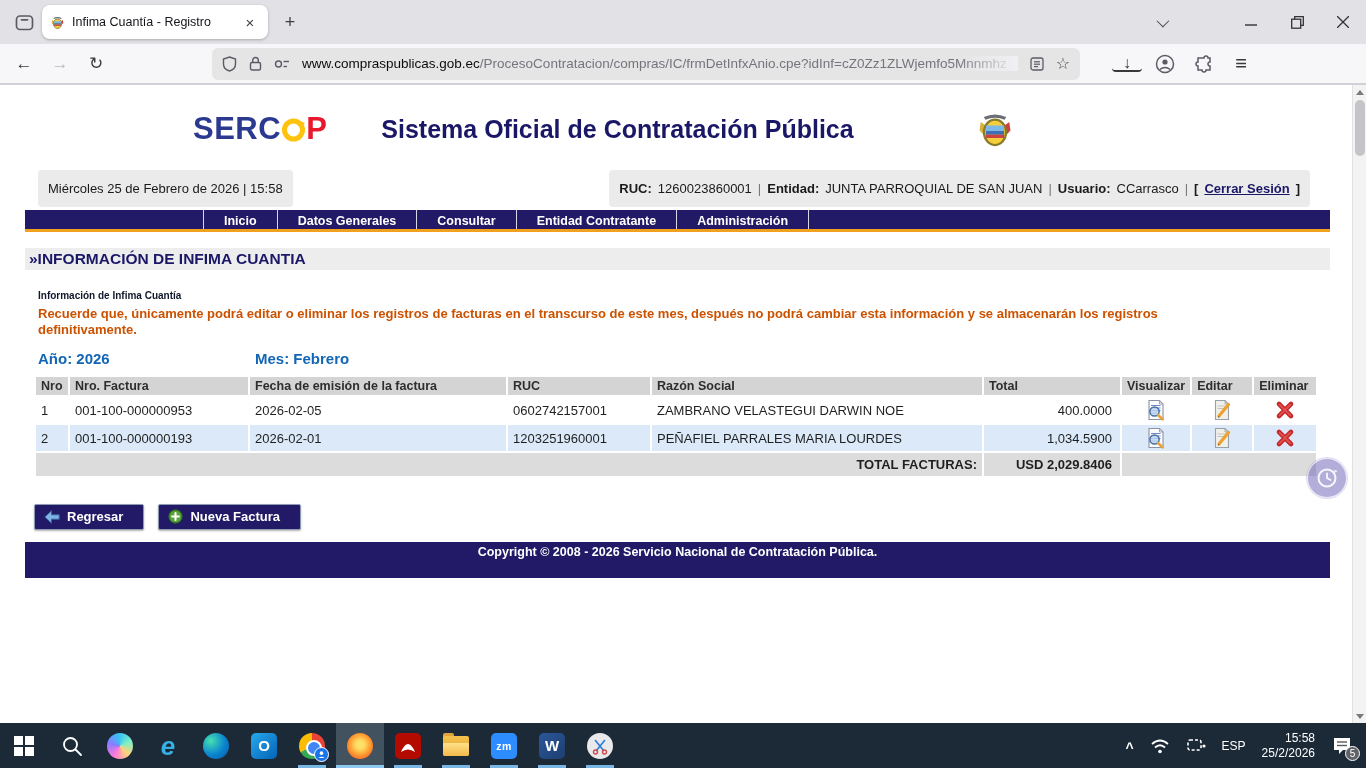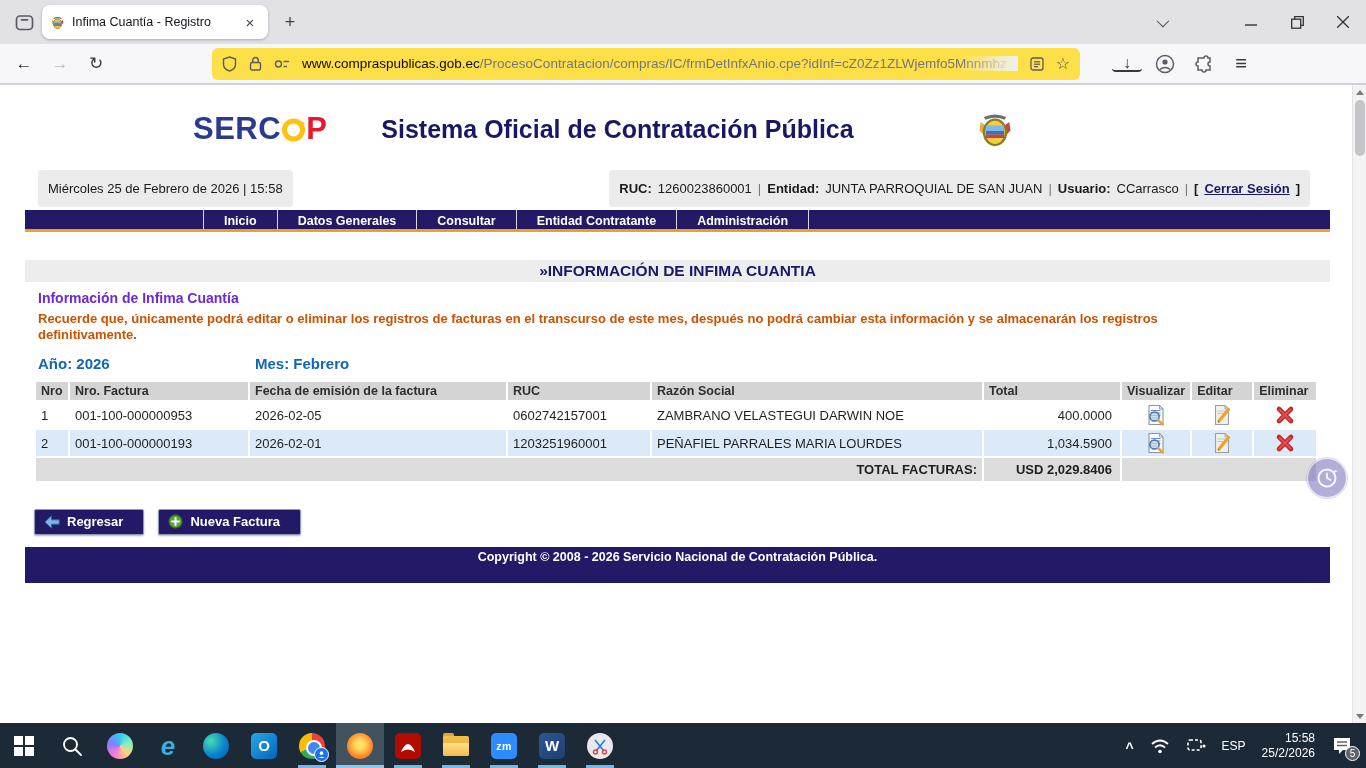--- a/index.html
+++ b/index.html
@@ -15,21 +15,21 @@
   .newtab { position:absolute; left:276px; top:8px; width:28px; height:28px; font-size:18px; color:#3f3f44; display:flex; align-items:center; justify-content:center; border-radius:6px; }
   .tabbar-right { position:absolute; right:0; top:0; height:44px; display:flex; align-items:center; }
   .listtabs { width:34px; height:34px; display:flex; align-items:center; justify-content:center; margin-right:50px; }
   .chev-down { width:9px; height:9px; border-right:1.8px solid #4a4a4f; border-bottom:1.8px solid #4a4a4f; transform:rotate(45deg) translateY(-2px); }
   .winbtn { width:46px; height:44px; display:flex; align-items:center; justify-content:center; color:#333; font-size:15px; }
   .winbtn svg { display:block; }
 
   .toolbar { height:41px; background:#f7f7f9; border-bottom:2px solid #d0d0d6; display:flex; align-items:center; padding:0 8px; gap:4px; flex:0 0 auto; }
   .navbtn { width:32px; height:32px; display:flex; align-items:center; justify-content:center; font-size:17px; color:#38383d; border-radius:4px; }
   .navbtn.disabled { color:#b9b9bf; }
-  .urlbar { margin-left:96px; width:868px; height:32px; background:#fde047; border-radius:6px; display:flex; align-items:center; padding:0 10px; gap:12px; }
+  .urlbar { margin-left:96px; width:868px; height:32px; background:#e5e5e5; border-radius:6px; display:flex; align-items:center; padding:0 10px; gap:12px; }
   .urlbar svg { flex:0 0 auto; }
   .url-text { flex:1; font-size:13.5px; white-space:nowrap; overflow:hidden; position:relative; display:flex; }
   .url-host { color:#0c0c0d; }
   .url-path { color:#75757d; }
   .url-fade { position:absolute; right:0; top:0; bottom:0; width:60px; background:linear-gradient(to right, rgba(240,240,244,0), #f0f0f4); }
   .toolbar-right { display:flex; align-items:center; margin-left:28px; gap:8px; }
   .tool-ic { width:30px; height:30px; display:flex; align-items:center; justify-content:center; color:#38383d; border-radius:4px; }
   .dl-ic { font-size:16px; border-bottom:2px solid #38383d; line-height:13px; height:17px; }
   .menu-ic { font-size:20px; font-weight:bold; }
   .star-ic { font-size:16px; color:#4a4a4f; }
@@ -50,22 +50,22 @@
   .info-row { display:flex; justify-content:space-between; align-items:center; padding:0 20px 0 13px; height:22px; }
   .info-box { background:#ebebeb; border-radius:4px; padding:11px 10px; font-size:13px; color:#1a1a1a; white-space:nowrap; display:flex; gap:6px; align-items:center; }
   .info-box b { font-weight:bold; }
   .logout { color:#1b1767; font-weight:bold; text-decoration:underline; cursor:pointer; }
   .info-sep { color:#777; }
 
   .mainnav { margin-top:11px; height:22px; background:#221a66; border-bottom:3px solid #f2a11e; display:flex; padding-left:178px; }
   .nav-item { color:#fff; font-size:12.5px; font-weight:600; line-height:22px; padding:0 20px; border-right:1px solid #d8d8e8; cursor:pointer; white-space:nowrap; }
   .nav-item:first-child { border-left:1px solid #d8d8e8; }
 
-  .breadcrumb-band { margin-top:28px; background:#ededee; padding:2px 4px; font-size:15.5px; font-weight:bold; color:#1b1767;text-align:center; }
-  .section-title { margin:8px 0 0 13px; font-size:14px; font-weight:bold; color:#6d28d9; }
+  .breadcrumb-band { margin-top:16px; background:#ededee; padding:2px 4px; font-size:15.5px; font-weight:bold; color:#1b1767; }
+  .section-title { margin:20px 0 0 13px; font-size:10px; font-weight:bold; color:#0f172a; }
   .warning { margin:5px 70px 0 13px; font-size:13px; font-weight:bold; color:#cc5200; line-height:16px; max-width:1225px; }
   .anio-mes { margin:12px 0 0 13px; font-size:15px; font-weight:bold; color:#1266b5; display:flex; }
   .anio { width:217px; }
 
   table.facturas { margin:8px 0 0 9px; border-collapse:separate; border-spacing:2px; }
   .facturas th { background:#d4d4d4; font-size:12.5px; font-weight:bold; color:#2e2e2e; text-align:left; padding:2px 5px; white-space:nowrap; }
   .facturas td { font-size:13px; color:#1f1f1f; padding:4px 5px; white-space:nowrap; }
   tr.row-a td { background:#fff; }
   tr.row-b td { background:#dbe9f9; }
   .facturas td.num { text-align:right; padding-right:8px; }

